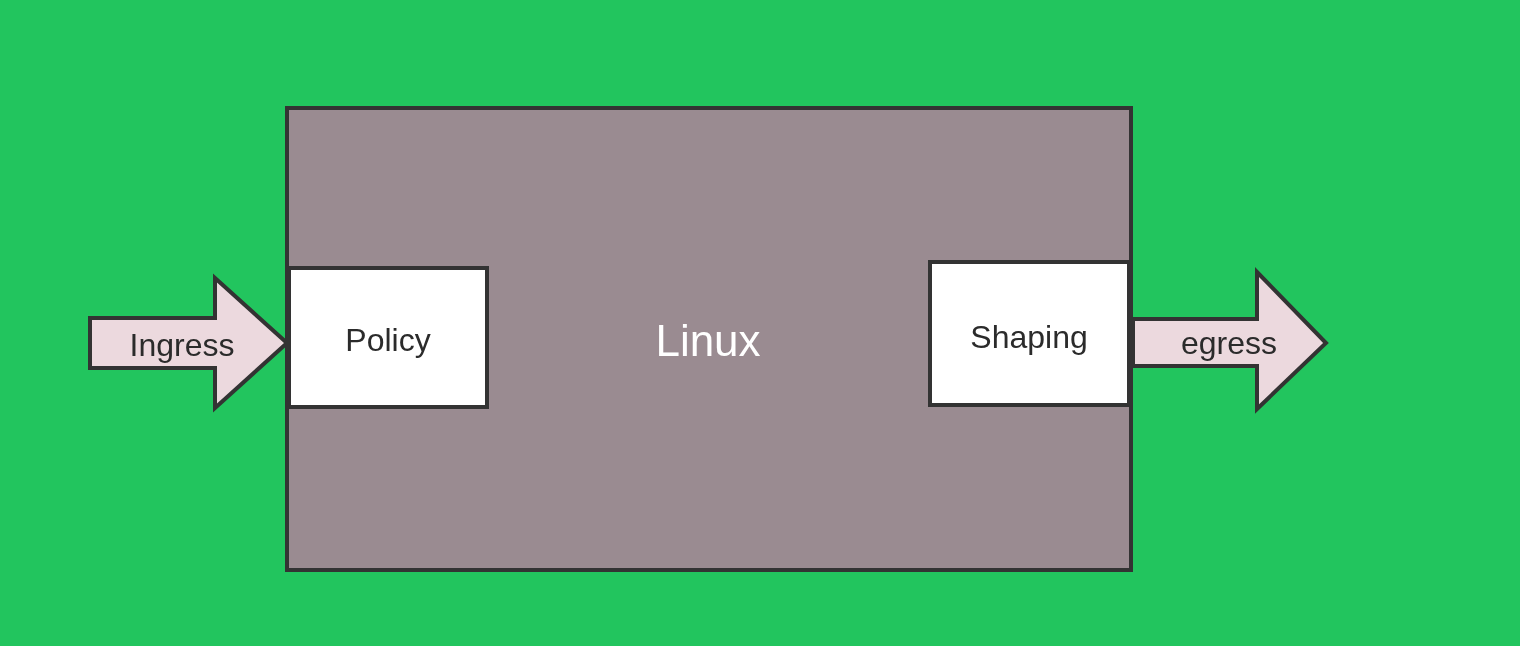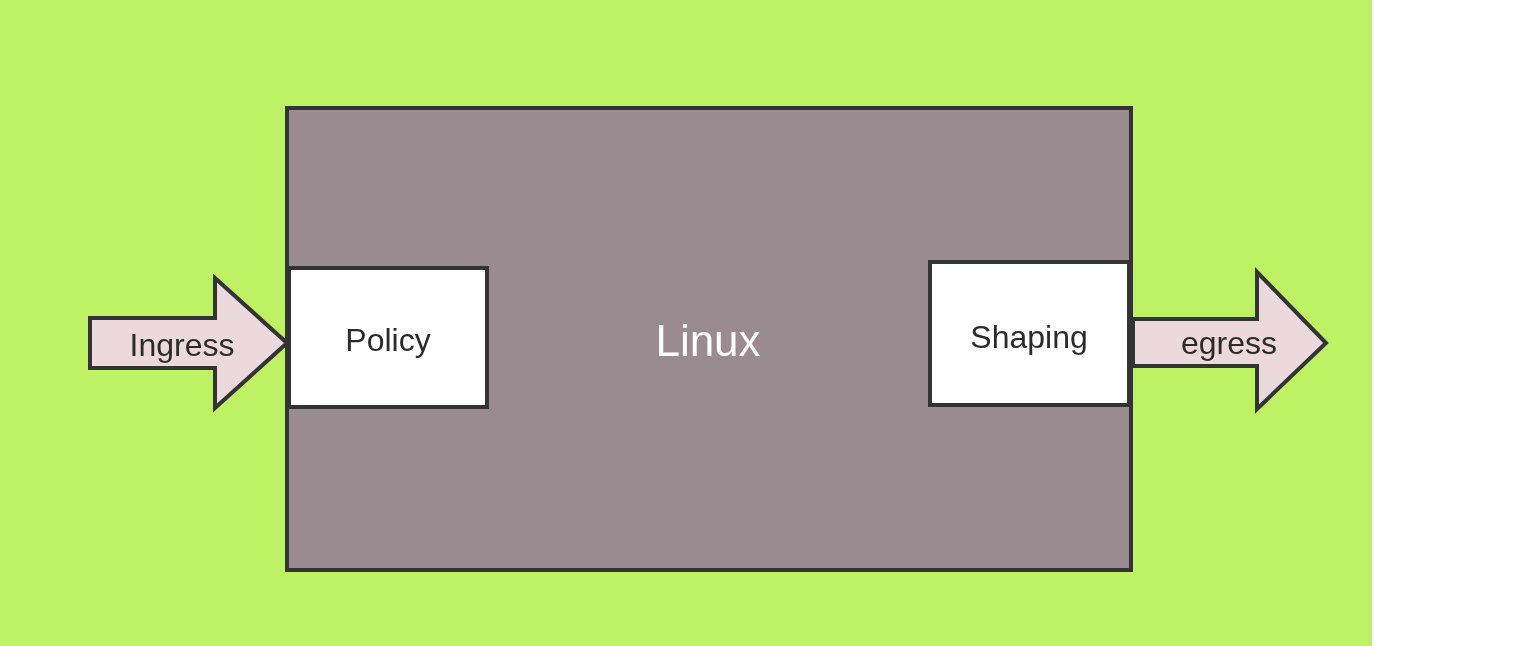--- a/index.html
+++ b/index.html
@@ -8,25 +8,24 @@
     padding: 0;
     background: #ffffff;
   }
   body {
     font-family: "Liberation Sans", sans-serif;
     -webkit-font-smoothing: antialiased;
   }
 
   #canvas {
     position: relative;
-    width: 1324px;
+    width: 1520px;
     height: 646px;
-    background: #bef264;
+    background: #22c55e;
     overflow: hidden;
-    padding-left: 48px;
   }
 
   #diagram-svg {
     position: absolute;
     left: 0;
     top: 0;
     width: 1539px;
     height: 646px;
     display: block;
   }

